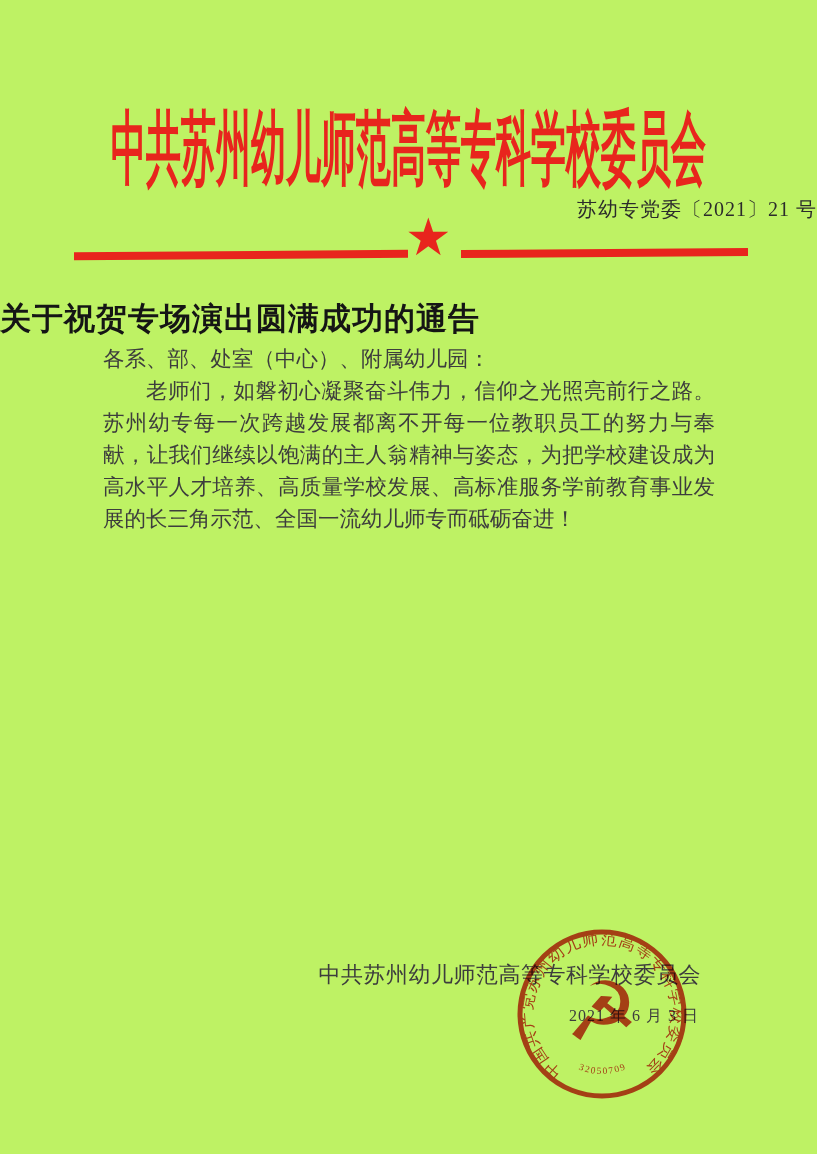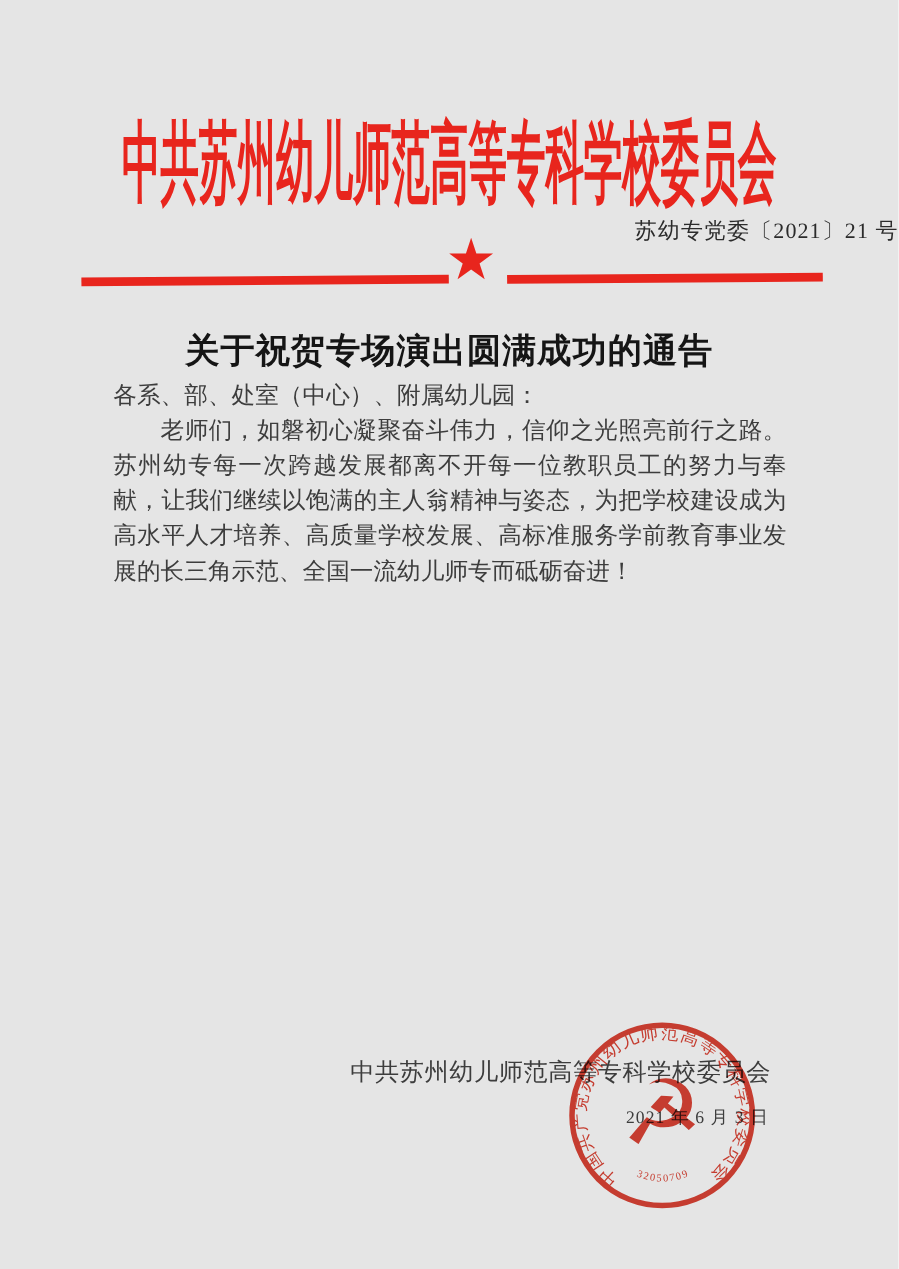--- a/index.html
+++ b/index.html
@@ -1,17 +1,17 @@
 <!DOCTYPE html>
 <html><head>
 <meta charset="utf-8">
 <style>
   html,body { margin:0; padding:0; background:#ffffff; }
   .page {
-    position:relative; width:817px; height:1154px; background:#e5e5e5;
+    position:relative; width:817px; height:1154px; background:#bef264;
     font-family:"Liberation Serif","DejaVu Serif",serif; overflow:hidden;
   }
   
   .header-title {
     position:absolute; top:95px; left:0; width:100%; text-align:center;
     color:#e8251d; font-weight:bold; font-size:35px; white-space:nowrap;
   }
   .header-title .stretch {
     display:inline-block; transform:scaleY(2.3); transform-origin:50% 0;
     letter-spacing:0px;
@@ -22,21 +22,21 @@
   }
   
   .sep-bar-left  { position:absolute; left:74px;  top:251px; width:334px; height:8px; background:#e8251d; transform:rotate(-0.4deg); }
   .sep-bar-right { position:absolute; left:461px; top:249px; width:287px; height:8px; background:#e8251d; transform:rotate(-0.4deg); }
   .sep-star {
     position:absolute; left:405px; top:211px; color:#e8251d; font-size:52px;
     line-height:1; font-family:"DejaVu Sans",sans-serif;
   }
   
   .doc-title {
-    position:absolute; top:298px; left:0; width:100%; text-align:center;
+    position:absolute; top:298px; left:0; width:100%; 
     font-size:31px; font-weight:bold; color:#151515; letter-spacing:1px;
   }
   
   .body-block {
     position:absolute; left:103px; top:343px; width:612px;
     font-size:21.5px; line-height:32px; color:#3d3d3d; text-align:justify;
   }
   .body-block p { margin:0; text-indent:2em; }
   .body-block p.salutation { text-indent:0; }
   

